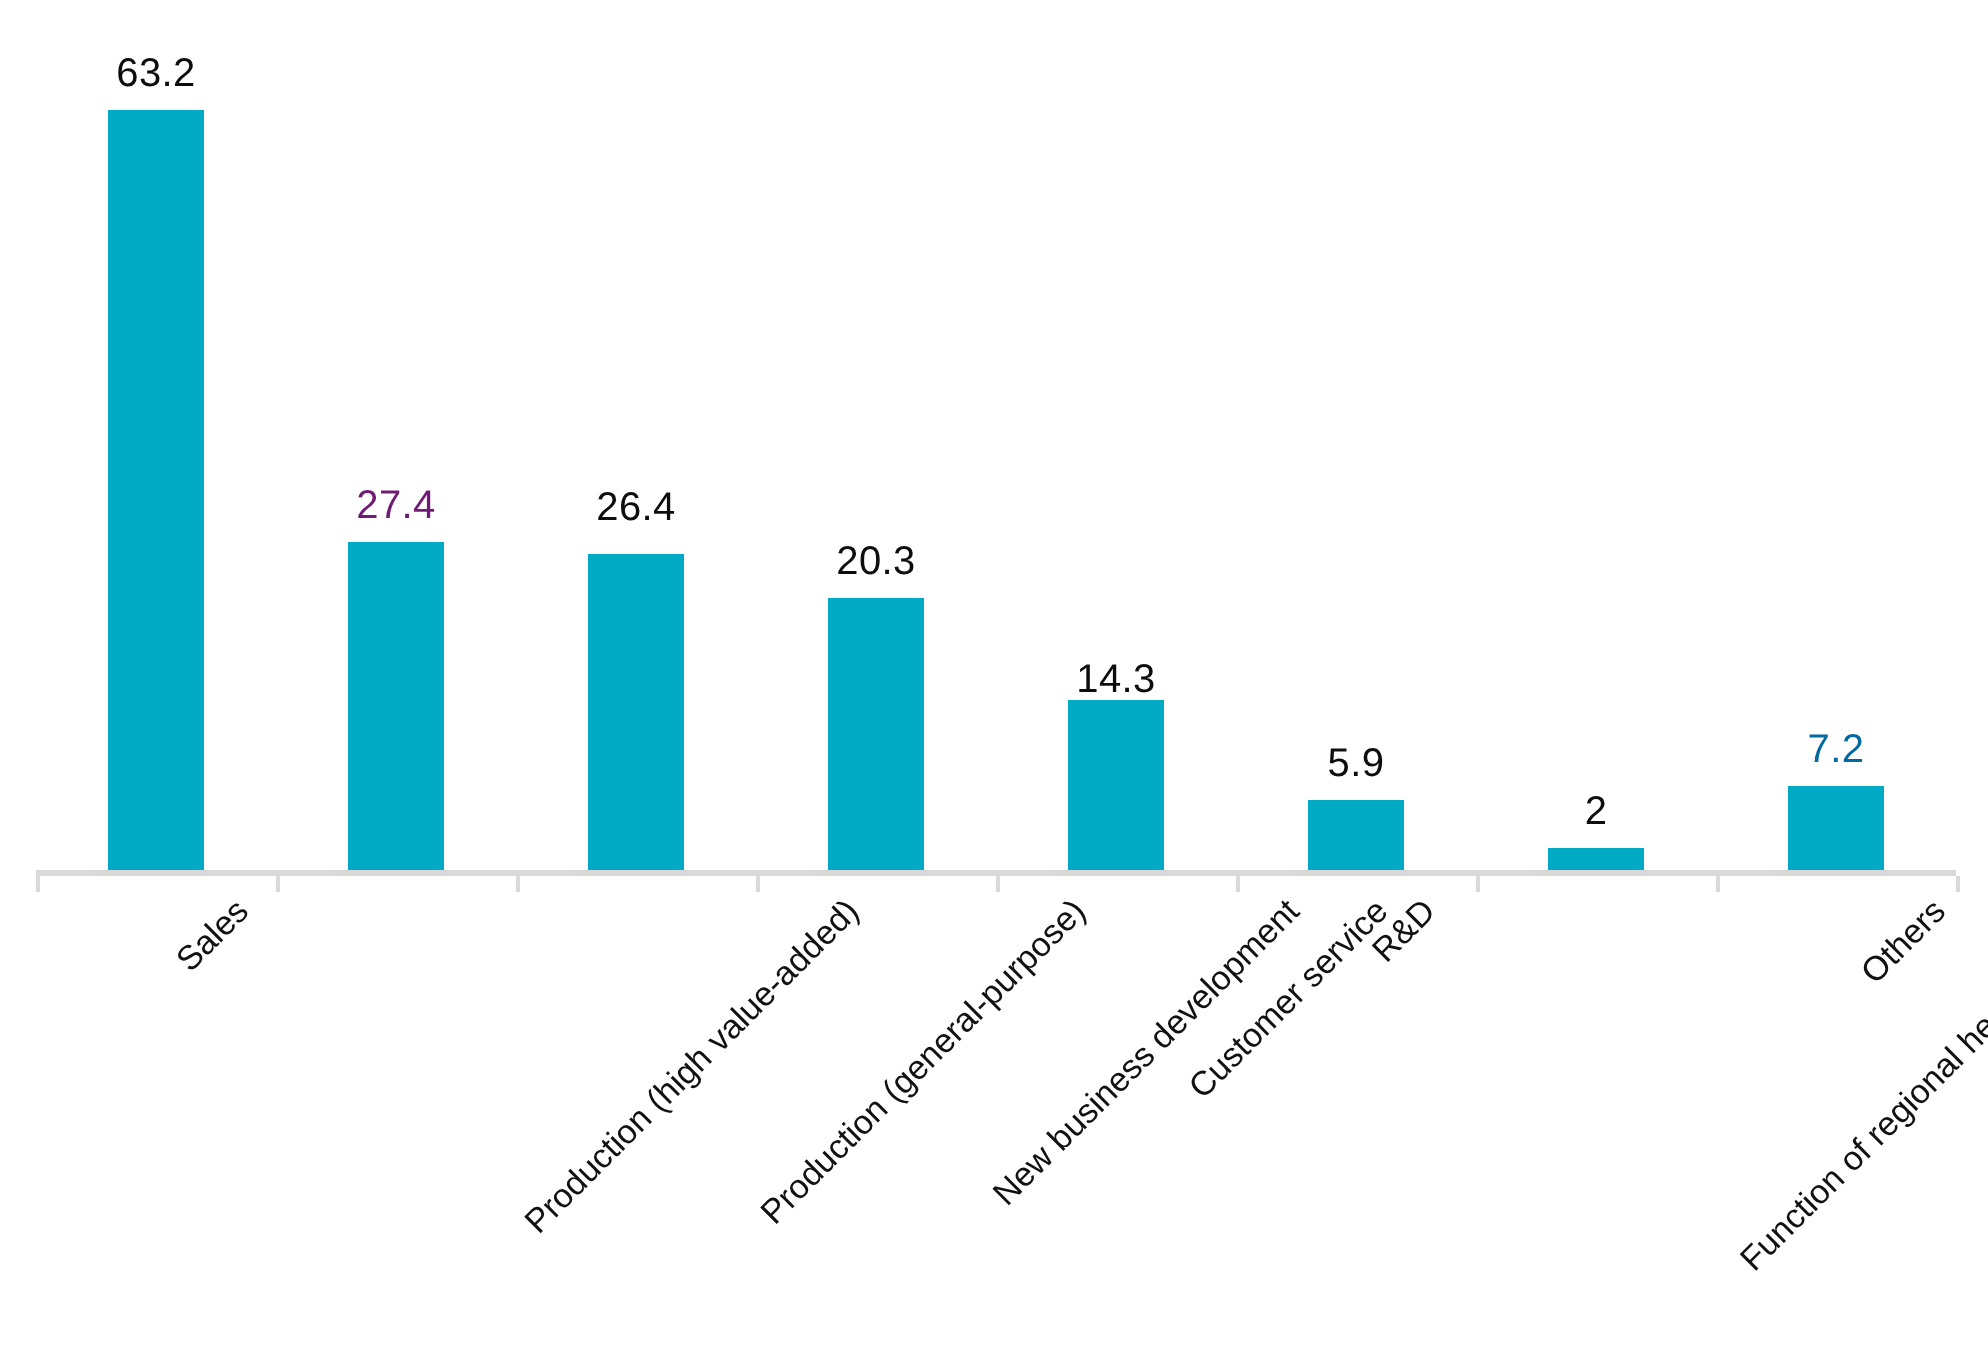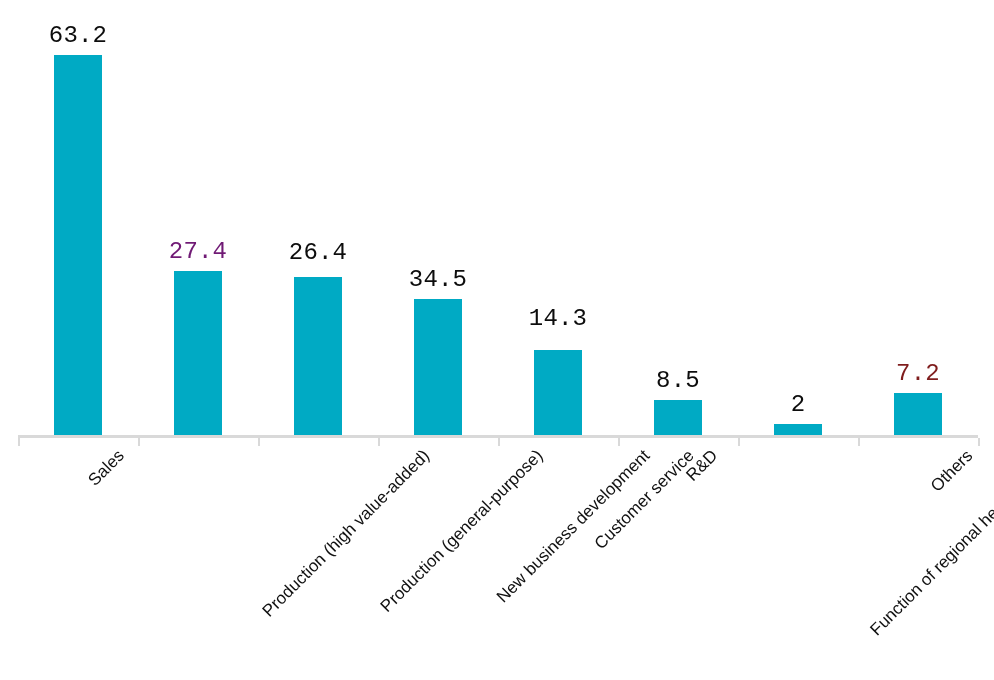--- a/index.html
+++ b/index.html
@@ -38,25 +38,24 @@
     bottom: 0;
     left: 50%;
     transform: translateX(-50%);
     width: 48px;
     background: #00AAC4;
   }
   .bar-label {
     position: absolute;
     left: 50%;
     transform: translateX(-50%);
-    font-size: 24px;
+    font-size: 20px;
     color: #0d0d0d;
     white-space: nowrap;
     letter-spacing: 0.2px;
-    font-family: Liberation Mono, monospace;
   }
   
   #axis-line {
     position: absolute;
     left: 18px;
     top: 435px;
     width: 960px;
     height: 3px;
     background: #d9d9d9;
   }
@@ -103,37 +102,37 @@
       <div class="bar-group" style="left: 138px;">
         <div class="bar" title="Production (high value-added): 27.4" style="height: 165.18px; background: rgb(0, 170, 196);"></div>
         <div class="bar-label" style="bottom: 171.18px; color: #701a75;">27.4</div>
       </div>
       <div class="bar-group" style="left: 258px;">
         <div class="bar" title="Production (general-purpose): 26.4" style="height: 159.152px; background: rgb(0, 170, 196);"></div>
         <div class="bar-label" style="bottom: 170px; color: rgb(13, 13, 13);">26.4</div>
       </div>
       <div class="bar-group" style="left: 378px;">
         <div class="bar" title="New business development: 22.7" style="height: 136.847px; background: rgb(0, 170, 196);"></div>
-        <div class="bar-label" style="bottom: 142.847px; color: rgb(13, 13, 13);">34.5</div>
+        <div class="bar-label" style="bottom: 142.847px; color: rgb(13, 13, 13);">20.3</div>
       </div>
       <div class="bar-group" style="left: 498px;">
         <div class="bar" title="Customer service: 14.3" style="height: 86.2073px; background: rgb(0, 170, 196);"></div>
-        <div class="bar-label" style="bottom: 104px; color: rgb(13, 13, 13);">14.3</div>
+        <div class="bar-label" style="bottom: 84px; color: rgb(13, 13, 13);">14.3</div>
       </div>
       <div class="bar-group" style="left: 618px;">
         <div class="bar" title="R&amp;D: 5.9" style="height: 35.568px; background: rgb(0, 170, 196);"></div>
-        <div class="bar-label" style="bottom: 41.568px; color: rgb(13, 13, 13);">8.5</div>
+        <div class="bar-label" style="bottom: 41.568px; color: rgb(13, 13, 13);">5.9</div>
       </div>
       <div class="bar-group" style="left: 738px;">
         <div class="bar" title="Function of regional headquarters: 2" style="height: 12.057px; background: rgb(0, 170, 196);"></div>
         <div class="bar-label" style="bottom: 18.057px; color: rgb(13, 13, 13);">2</div>
       </div>
       <div class="bar-group" style="left: 858px;">
         <div class="bar" title="Others: 7.2" style="height: 43.4051px; background: rgb(0, 170, 196);"></div>
-        <div class="bar-label" style="bottom: 49.4051px; color: #7f1d1d;">7.2</div>
+        <div class="bar-label" style="bottom: 49.4051px; color: #0369a1;">7.2</div>
       </div>
     </div>
 
   <div id="axis-line" style="background: rgb(217, 217, 217); width: 960px;"></div>
   <div id="axis-ticks">
       <div class="axis-tick" style="left: 18px; background: rgb(217, 217, 217);"></div>
       <div class="axis-tick" style="left: 138px; background: rgb(217, 217, 217);"></div>
       <div class="axis-tick" style="left: 258px; background: rgb(217, 217, 217);"></div>
       <div class="axis-tick" style="left: 378px; background: rgb(217, 217, 217);"></div>
       <div class="axis-tick" style="left: 498px; background: rgb(217, 217, 217);"></div>

